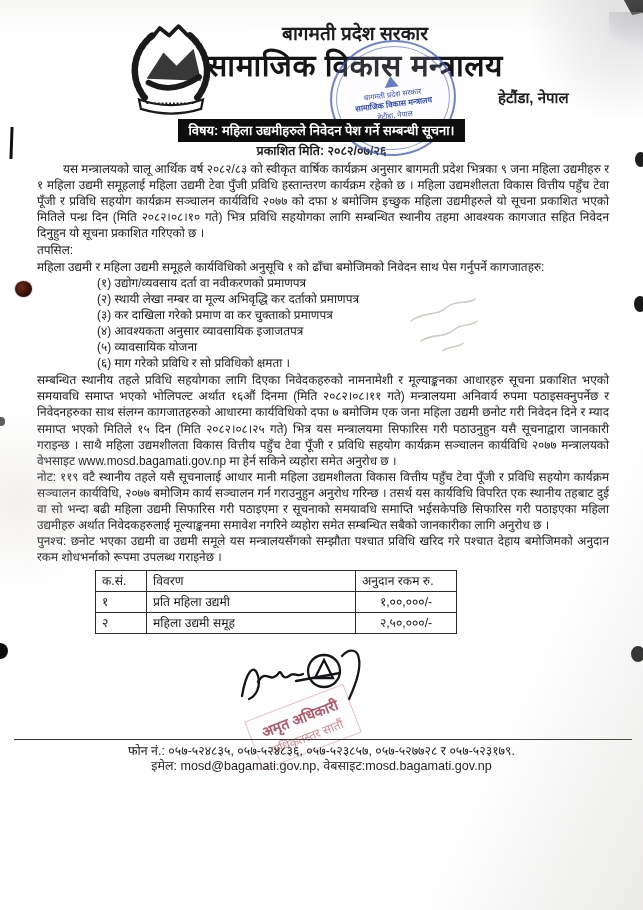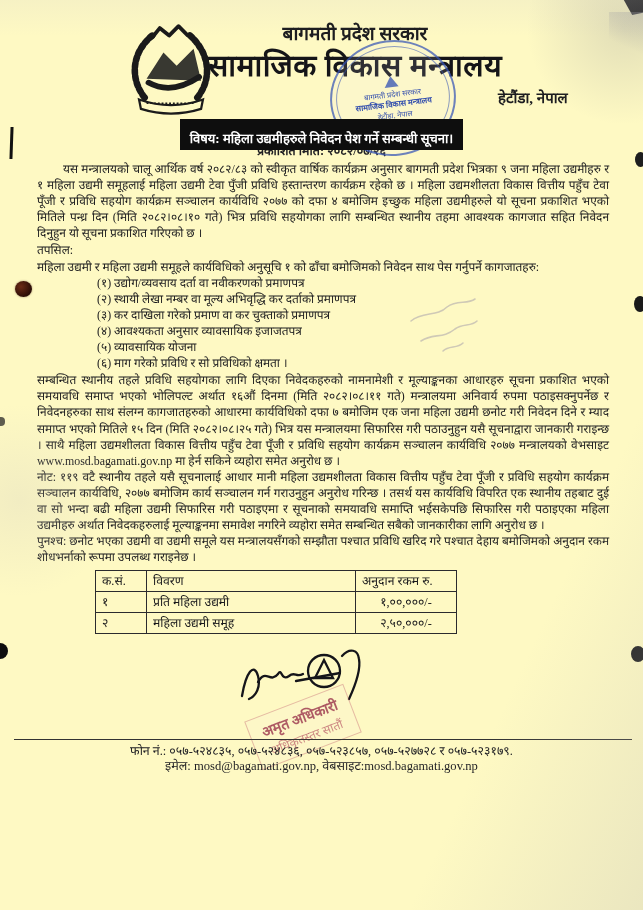--- a/index.html
+++ b/index.html
@@ -1,18 +1,18 @@
 <!DOCTYPE html>
 <html><head>
 <meta charset="utf-8">
 <style>
   html,body{margin:0;padding:0;background:#e8e6e2;}
   .page{position:relative;width:643px;height:910px;margin:0 auto;overflow:hidden;
-    background:#fef9c3;
-    font-family:Liberation Serif, serif;color:#1c1c1e;}
+    background:#ffffff;
+    font-family:Liberation Sans, sans-serif;color:#1c1c1e;}
   .page::after{content:"";position:absolute;inset:0;pointer-events:none;
     background:
       linear-gradient(115deg,transparent 78%,rgba(190,188,184,.30)),
       radial-gradient(circle at 97% 3%,rgba(140,140,148,.25),transparent 9%),
       radial-gradient(circle at 3% 55%,rgba(205,200,192,.25),transparent 12%),
       linear-gradient(180deg,rgba(210,207,200,.18),transparent 4%);}
   
   .emblem{position:absolute;left:124px;top:18px;width:94px;height:116px;z-index:2;}
   .gov-line{position:absolute;left:115px;top:20px;width:480px;text-align:center;
     font-size:19px;font-weight:bold;color:#1d1d20;z-index:1;}
@@ -26,21 +26,21 @@
   .round-stamp::before{content:"";position:absolute;inset:4px;border-radius:50%;
     border:1px solid rgba(49,80,179,.55);}
   .round-stamp .tri{width:0;height:0;border-left:7px solid transparent;border-right:7px solid transparent;
     border-bottom:11px solid rgba(49,80,179,.75);margin-bottom:2px;}
   .round-stamp .s1,.round-stamp .s3{font-size:7.5px;color:rgba(40,70,172,.95);white-space:nowrap;}
   .round-stamp .s2{font-size:8px;font-weight:bold;color:rgba(40,70,172,.95);text-align:center;
     width:86px;line-height:9.5px;margin:1px 0;}
   
   .subject-wrap{position:absolute;left:0;top:119px;width:643px;text-align:center;z-index:4;}
   .subject-box{display:inline-block;background:#0e0e0e;color:#ffffff;font-size:13px;
-    font-weight:bold;padding:10px 10px 3px;}
+    font-weight:bold;padding:2px 10px 3px;}
   .date-line{position:absolute;left:0;top:142px;width:643px;text-align:center;
     font-size:12.5px;font-weight:bold;color:#1f1f22;}
   
   .body-text{position:absolute;left:37px;top:161px;width:572px;font-size:11.9px;
     line-height:16.1px;text-align:justify;}
   .para{margin:0;}
   .para-first{text-indent:26px;}
   .tapasil{margin:1px 0 0;}
   .doc-list{margin:0 0 1px 60px;text-align:left;}
   .grant-table{margin:5px 0 0 58px;border-collapse:collapse;font-size:12.2px;color:#17171a;}

